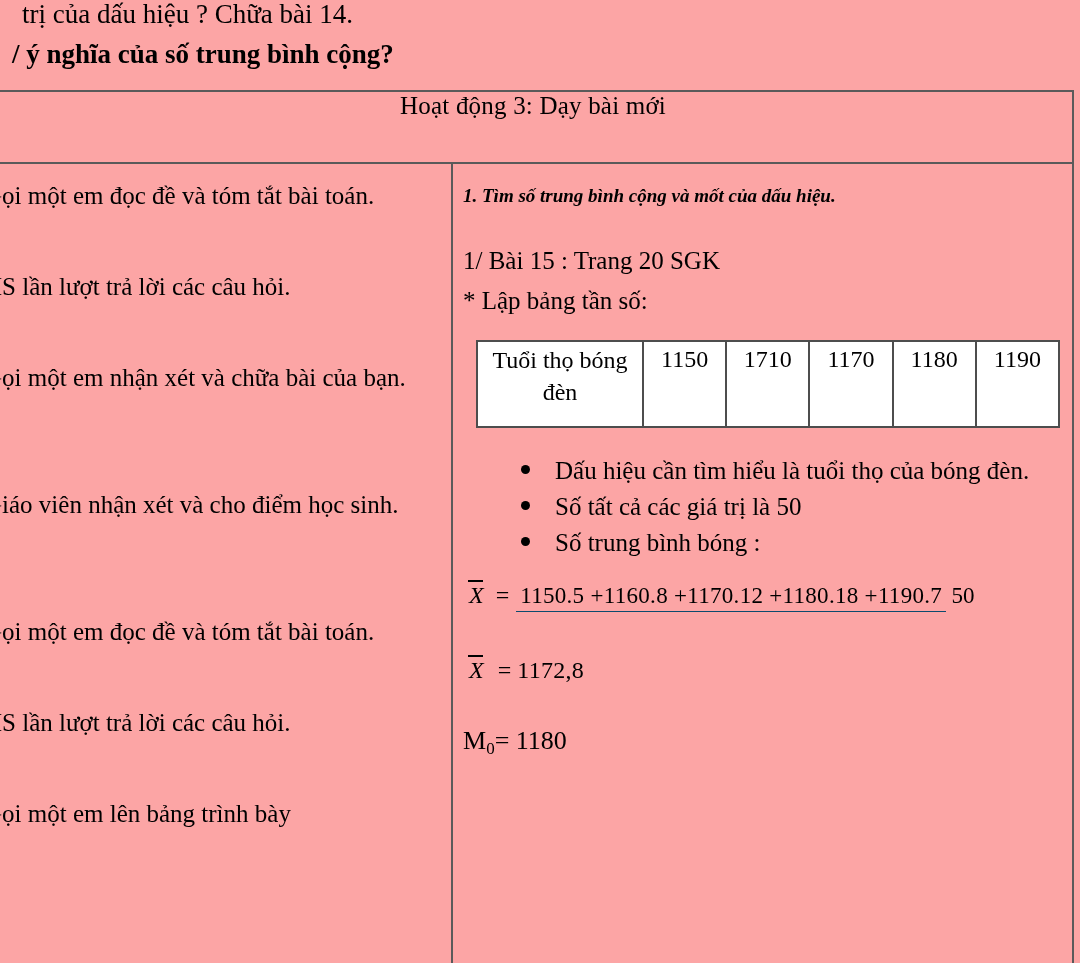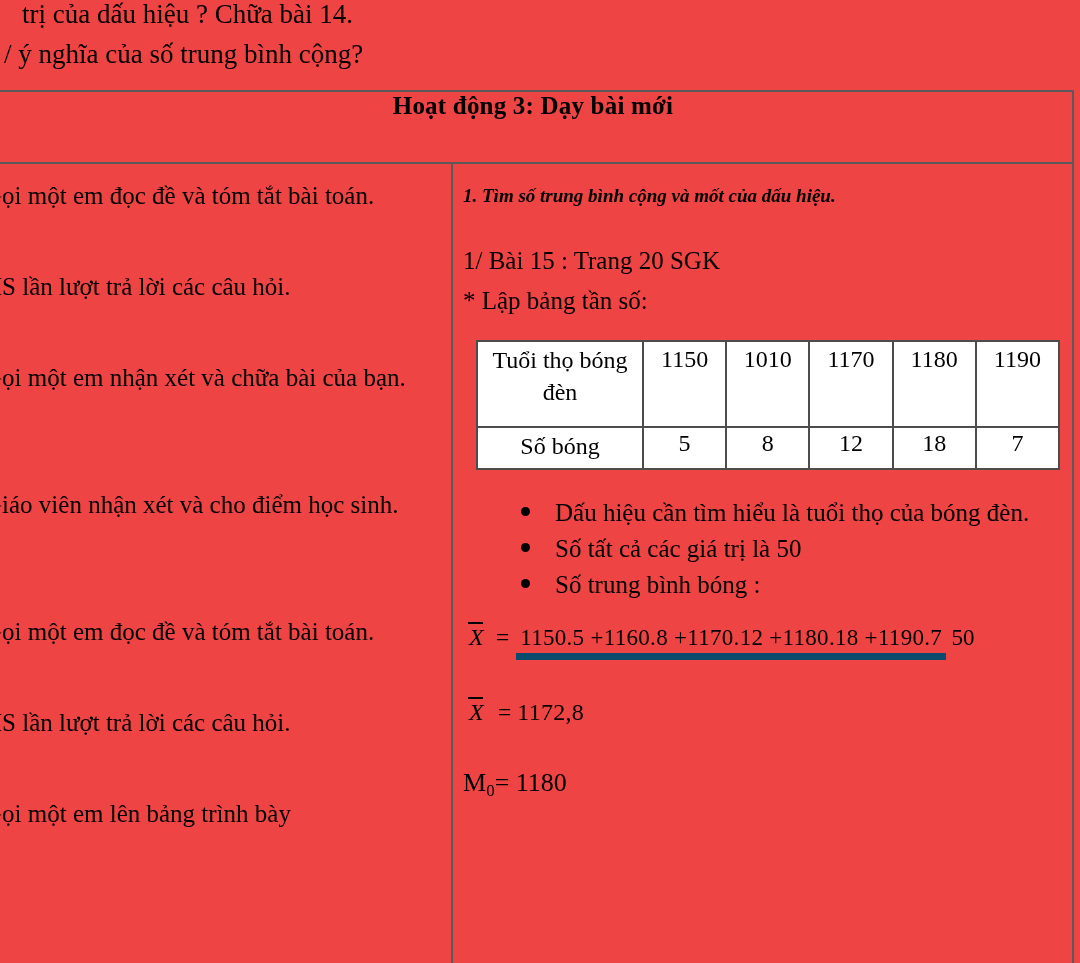--- a/index.html
+++ b/index.html
@@ -12,39 +12,39 @@
     height: 963px;
     overflow: hidden;
     font-family: "Liberation Serif", "DejaVu Serif", serif;
     color: #000000;
   }
 
   .page {
     position: relative;
     width: 1080px;
     height: 963px;
-    background: #ef4444;
+    background: #fca5a5;
   }
 
   
   .pre-table {
     position: absolute;
     left: 0;
     top: -6px;
     width: 1080px;
     height: 96px;
     overflow: hidden;
   }
   .pre-line {
     font-size: 27px;
     line-height: 40px;
     white-space: nowrap;
   }
   .pre-line-1 { padding-left: 22px; }
-  .pre-line-2 { padding-left: 4px; }
+  .pre-line-2 { padding-left: 12px; font-weight: bold; }
 
   
   .lesson-table {
     position: absolute;
     left: -8px;
     top: 90px;
     width: 1080px;
     height: 880px;
     border-collapse: collapse;
     border-spacing: 0;
@@ -56,21 +56,21 @@
     padding: 0;
   }
 
   .activity-cell {
     text-align: center;
     height: 70px;
     vertical-align: middle;
   }
   .activity-title {
     font-size: 25px;
-    font-weight: bold;
+    font-weight: normal;
     letter-spacing: .2px;
   }
 
   .col-left  { width: 459px; }
   .col-right { width: 621px; }
 
   
   .left-body {
     padding: 14px 10px 0 0;
     overflow: hidden;
@@ -194,21 +194,21 @@
   }
   .eq { margin: 0 7px 0 10px; font-size: 24px; }
   .frac {
     display: inline-block;
     text-align: center;
     vertical-align: middle;
   }
   .frac .num {
     font-size: 23px;
     padding: 0 4px 3px 4px;
-    border-bottom: 7px solid #0c4a6e;
+    border-bottom: 1px solid #0c4a6e;
     letter-spacing: .3px;
     white-space: nowrap;
   }
   .frac .den {
     font-size: 23px;
     padding-top: 5px;
     text-align: center;
   }
 
   .result-line {
@@ -274,32 +274,24 @@
 
             <p class="rline sp">1/  Bài 15 : Trang 20 SGK</p>
             <p class="rline">*  Lập bảng tần số:</p>
 
             <div class="freq-wrap">
               <table class="freq-table">
                 <tbody>
                   <tr>
                     <td class="freq-label">Tuổi thọ bóng đèn</td>
                     <td class="freq-head-val">1150</td>
-                    <td class="freq-head-val">1010</td>
+                    <td class="freq-head-val">1710</td>
                     <td class="freq-head-val">1170</td>
                     <td class="freq-head-val">1180</td>
                     <td class="freq-head-val">1190</td>
-                  </tr>
-                  <tr>
-                    <td class="freq-label freq-count">Số bóng</td>
-                    <td class="freq-count">5</td>
-                    <td class="freq-count">8</td>
-                    <td class="freq-count">12</td>
-                    <td class="freq-count">18</td>
-                    <td class="freq-count">7</td>
                   </tr>
                 </tbody>
               </table>
             </div>
 
             <ul class="bullets">
               <li>
                 <span class="dot"></span>
                 <span>Dấu hiệu cần tìm hiểu là tuổi thọ của bóng đèn.</span>
               </li>

